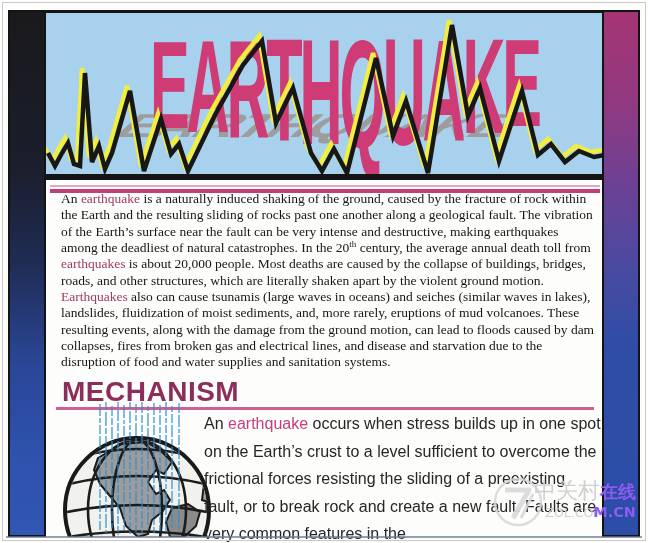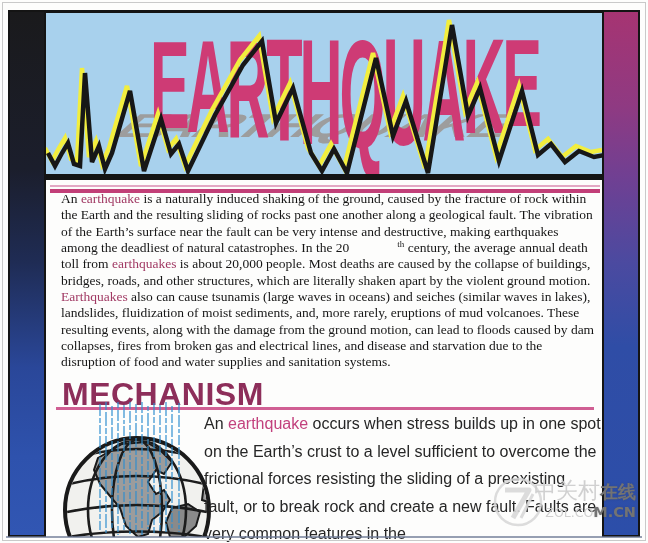--- a/index.html
+++ b/index.html
@@ -58,26 +58,26 @@
   
   .rule-thin{position:absolute; left:50px; top:185px; width:550px; height:2px; background:#e3a8c4; z-index:1;}
   .rule-thick{position:absolute; left:50px; top:189px; width:550px; height:4px; background:#c23f78; z-index:1;}
 
   
   .intro{
     position:absolute; left:61px; top:191px; width:537px; margin:0;
     font-size:13.5px; line-height:16.35px; color:#161616; text-align:left; z-index:1;
   }
   .intro .hl{color:#a13a64;}
-  .intro sup{font-size:9px; line-height:0;margin-left:48px;}
+  .intro sup{font-size:9px; line-height:0;}
 
   
   .mech-heading{
     position:absolute; left:62px; top:376px; margin:0;
-    font-family:"Liberation Sans",sans-serif; font-weight:700; font-size:32px;
+    font-family:"Liberation Sans",sans-serif; font-weight:700; font-size:28px;
     letter-spacing:0.5px; color:#8d2e5a; z-index:1;
   }
   .mech-rule{position:absolute; left:56px; top:407px; width:538px; height:3px; background:#d05f93; z-index:1;}
   .mech-text{
     position:absolute; left:204px; top:410px; width:400px; margin:0;
     font-family:"Liberation Sans",sans-serif; font-size:16px; line-height:27.6px;
     color:#262626; z-index:1;
   }
   .mech-text .hl2{color:#c2417d;}
 
@@ -85,21 +85,21 @@
 
   .bottom-scanline{position:absolute; left:6px; top:536px; width:636px; height:2px; background:#6a7693; opacity:.7; z-index:4;}
 
   
   .watermark{position:absolute; left:475px; top:468px; width:165px; height:66px; z-index:6;
     font-family:"DejaVu Sans",sans-serif; pointer-events:none;}
   .wm-logo{position:absolute; left:16px; top:6px;}
   .wm-line1{position:absolute; right:4px; top:8px; white-space:nowrap;}
   .wm-line2{position:absolute; right:4px; top:34px; white-space:nowrap;}
   .wm-faint{color:rgba(206,206,206,0.95); font-size:22px;}
-  .wm-bright{color:#737373; font-weight:700; font-size:18px; text-shadow:0 0 2px rgba(60,60,60,.25);}
+  .wm-bright{color:#8b5cf6; font-weight:700; font-size:18px; text-shadow:0 0 2px rgba(60,60,60,.25);}
   .wm-line2 .wm-faint{font-size:12.5px;}
   .wm-line2 .wm-bright{font-size:14.5px;}
 </style>
 </head>
 <body>
 
 <div class="page">
   <div class="scan-frame"></div>
 
   <div class="bar-left"></div>

